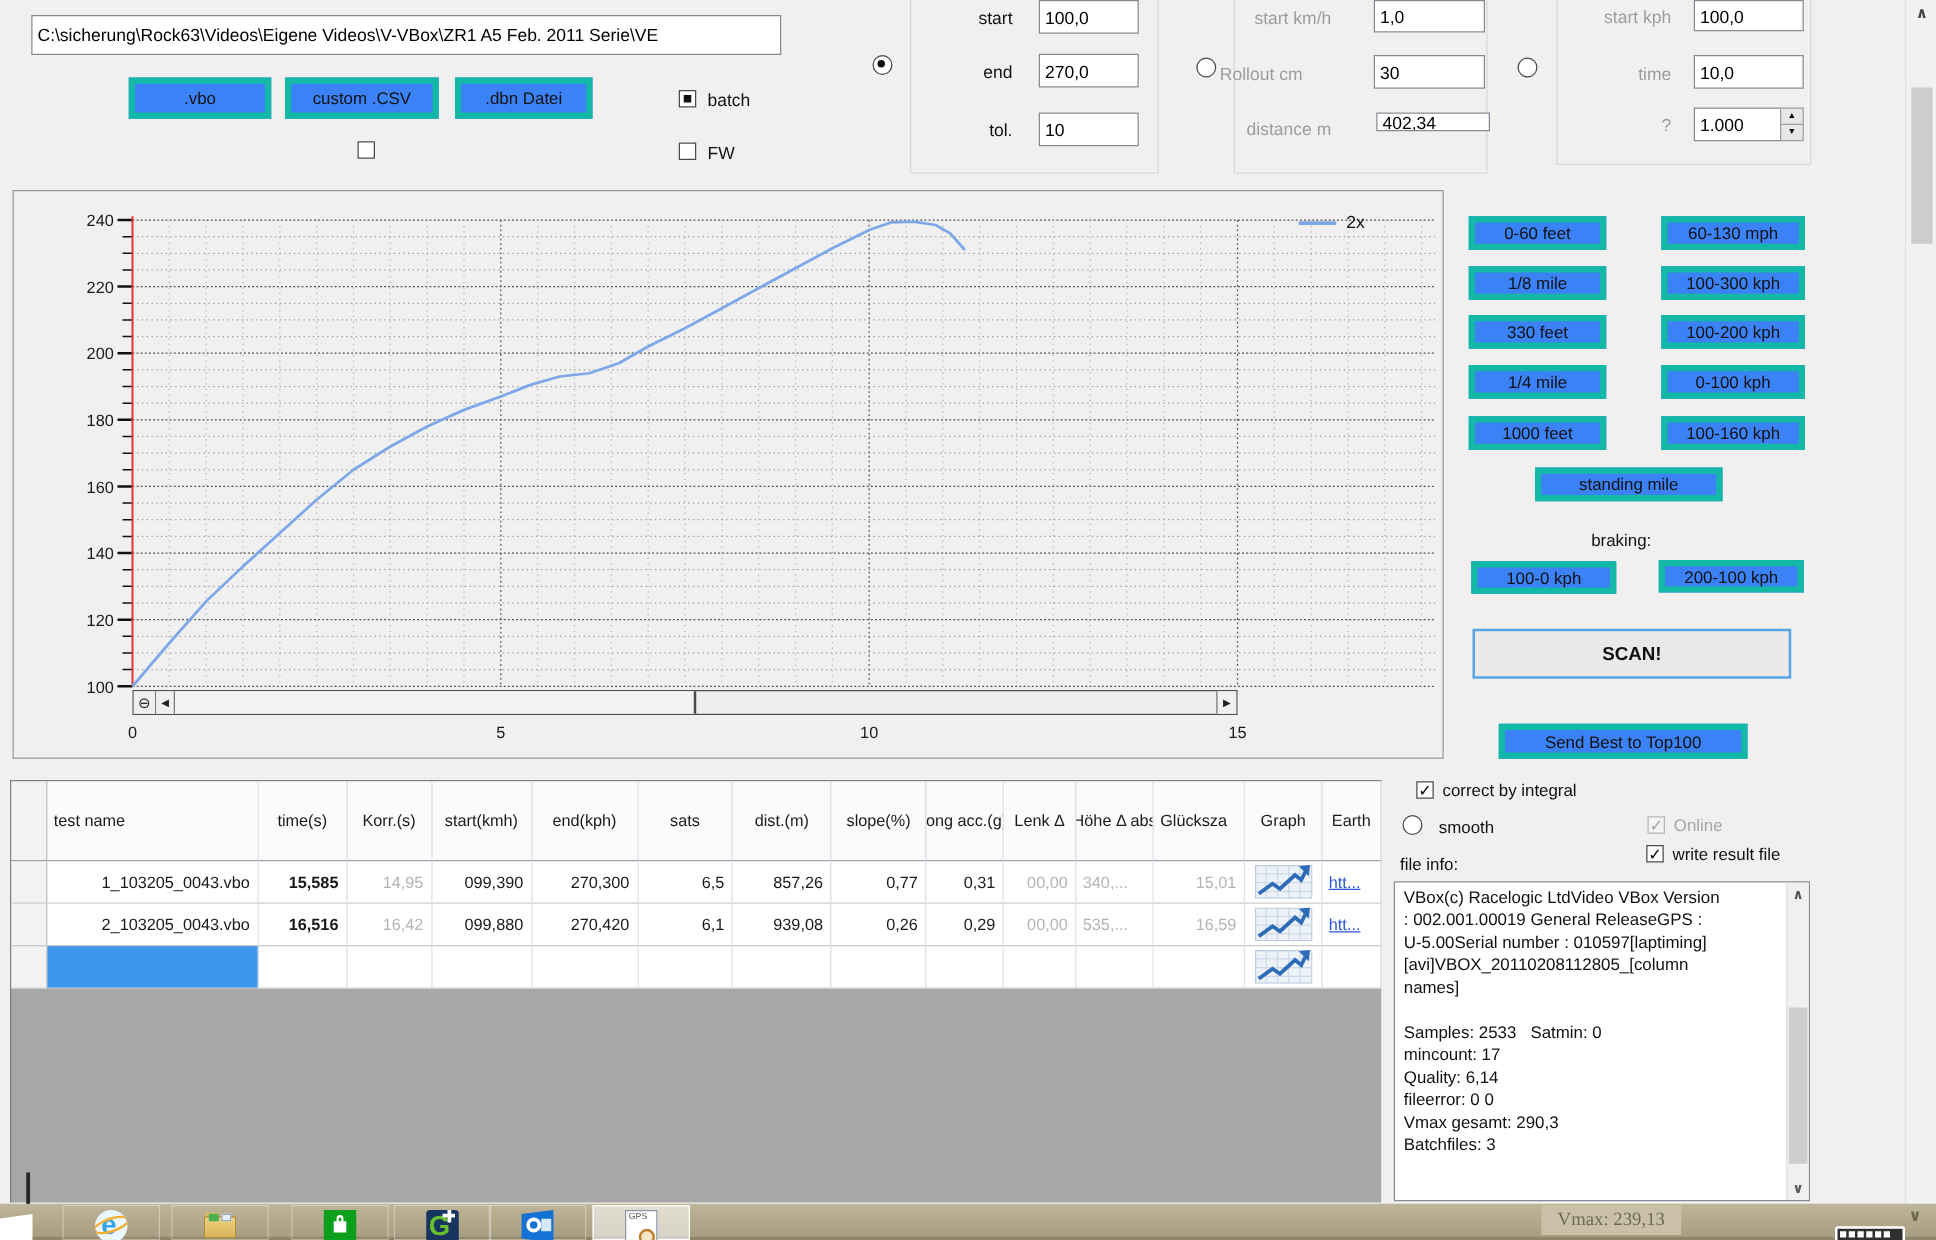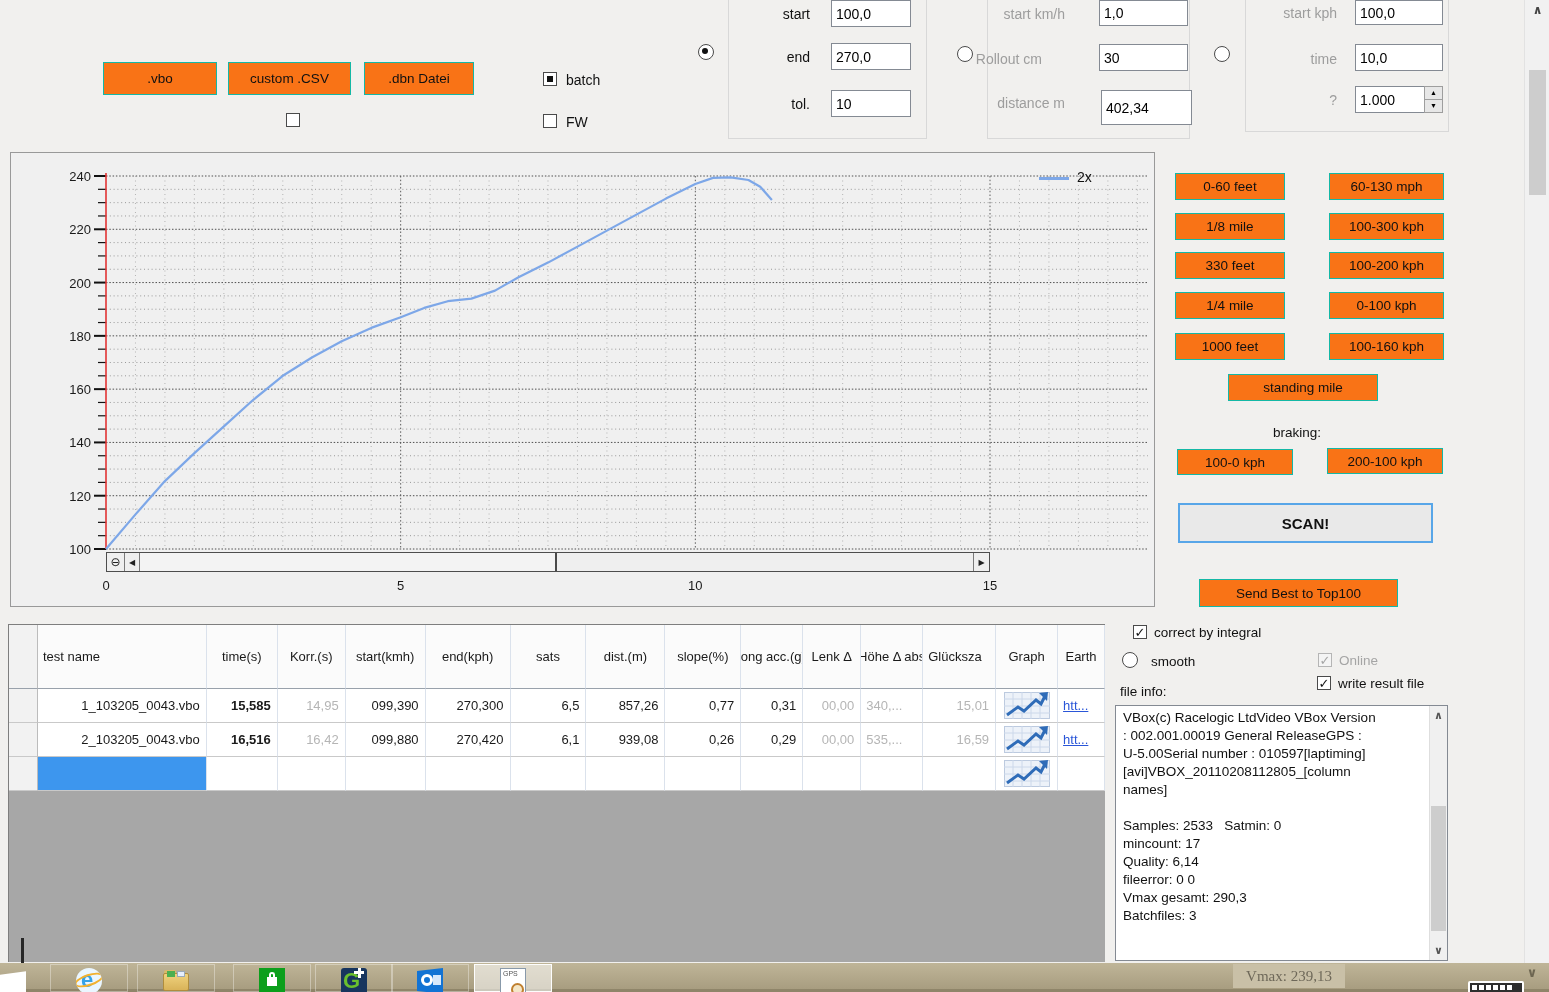--- a/index.html
+++ b/index.html
@@ -1,20 +1,20 @@
 <!DOCTYPE html>
 <html><head>
 <meta charset="utf-8">
 <style>
   html,body{margin:0;padding:0;background:#dcdcdc;}
   body{font-family:"Liberation Sans","DejaVu Sans",sans-serif;}
   #screen{position:relative;width:1549px;height:992px;background:#f1f0ee;overflow:hidden;}
   .abs{position:absolute;}
   .win-btn{position:absolute;display:flex;align-items:center;justify-content:center;
-    background:#f97316;border:1px solid #14b8a6;font-size:13.5px;color:#111;box-sizing:border-box;}
+    background:#3b82f6;border:5px solid #14b8a6;font-size:13.5px;color:#111;box-sizing:border-box;}
   .field{position:absolute;background:#fff;border:1px solid #848a93;font-size:14px;color:#000;
     padding:0 4px;box-sizing:border-box;font-family:inherit;}
   input.field{outline:none;}
   .grp{position:absolute;border:1px solid #d8d8d8;}
   .lbl{position:absolute;font-size:14px;color:#111;}
   .lbl.gray{color:#9d9d9d;}
   .lbl.right{text-align:right;}
   .radio{position:absolute;width:14px;height:14px;border:1px solid #4a4a4a;border-radius:50%;background:#fff;}
   .radio .dot{position:absolute;left:3px;top:3px;width:6px;height:6px;border-radius:50%;background:#111;display:none;}
   .radio.on .dot{display:block;}
@@ -75,20 +75,21 @@
   #tb-scroll-down{position:absolute;left:1523px;top:2px;width:18px;text-align:center;
     color:#6d6651;font-size:13px;font-weight:bold;}
   
   #win-sb{position:absolute;left:1524px;top:0;width:25px;height:963px;background:#f1f1f1;border-left:1px solid #e2e2e2;}
 </style>
 </head>
 <body>
 
 <div id="screen">
 
+  <input class="field" style="left: 25px; top: 12px; width: 600px; height: 32px;" type="text" value="C:\sicherung\Rock63\Videos\Eigene Videos\V-VBox\ZR1 A5 Feb. 2011 Serie\VE">
   <div class="win-btn" style="left:103px;top:62px;width:114px;height:33px;">.vbo</div>
   <div class="win-btn" style="left:228px;top:62px;width:123px;height:33px;">custom .CSV</div>
   <div class="win-btn" style="left:364px;top:62px;width:110px;height:33px;">.dbn Datei</div>
   <span class="chk" style="left:286px;top:113px;"></span>
   <span class="chk ind" style="left:543px;top:72px;"></span>
   <span class="optlbl" style="left:566px;top:72px;font-size:14px;">batch</span>
   <span class="chk" style="left:543px;top:114px;"></span>
   <span class="optlbl" style="left:566px;top:114px;font-size:14px;">FW</span>
 
   <span class="radio on" style="left:698px;top:44px;">
@@ -102,21 +103,21 @@
   <span class="lbl right" style="left:748px;top:96px;width:62px;">tol.</span>
   <input class="field" style="left: 831px; top: 90px; width: 80px; height: 27px;" value="10">
 
   <span class="radio" style="left:957px;top:46px;"></span>
   <div class="grp" style="left:987px;top:-8px;width:201px;height:145px;"></div>
   <span class="lbl gray right" style="left:985px;top:6px;width:80px;">start km/h</span>
   <input class="field" style="left: 1099px; top: 0px; width: 89px; height: 26px;" value="1,0">
   <span class="lbl gray right" style="left:962px;top:51px;width:80px;">Rollout cm</span>
   <input class="field" style="left: 1099px; top: 44px; width: 89px; height: 27px;" value="30">
   <span class="lbl gray right" style="left:985px;top:95px;width:80px;">distance m</span>
-  <input class="field" style="left: 1101px; top: 90px; width: 91px; height: 35px;" value="402,34">
+  <input class="field" style="left: 1101px; top: 90px; width: 91px; height: 15px;" value="402,34">
 
   <span class="radio" style="left:1214px;top:46px;"></span>
   <div class="grp" style="left:1245px;top:-8px;width:202px;height:138px;"></div>
   <span class="lbl gray right" style="left:1257px;top:5px;width:80px;">start kph</span>
   <input class="field" style="left: 1355px; top: 0px; width: 88px; height: 25px;" value="100,0">
   <span class="lbl gray right" style="left:1257px;top:51px;width:80px;">time</span>
   <input class="field" style="left: 1355px; top: 44px; width: 88px; height: 27px;" value="10,0">
   <span class="lbl gray right" style="left:1257px;top:92px;width:80px;">?</span>
   <input class="field" style="left: 1355px; top: 86px; width: 70px; height: 27px;" value="1.000">
   <div class="abs" style="left:1424px;top:86px;width:19px;height:27px;border:1px solid #9e9e9e;box-sizing:border-box;background:#e7e7e7;">

